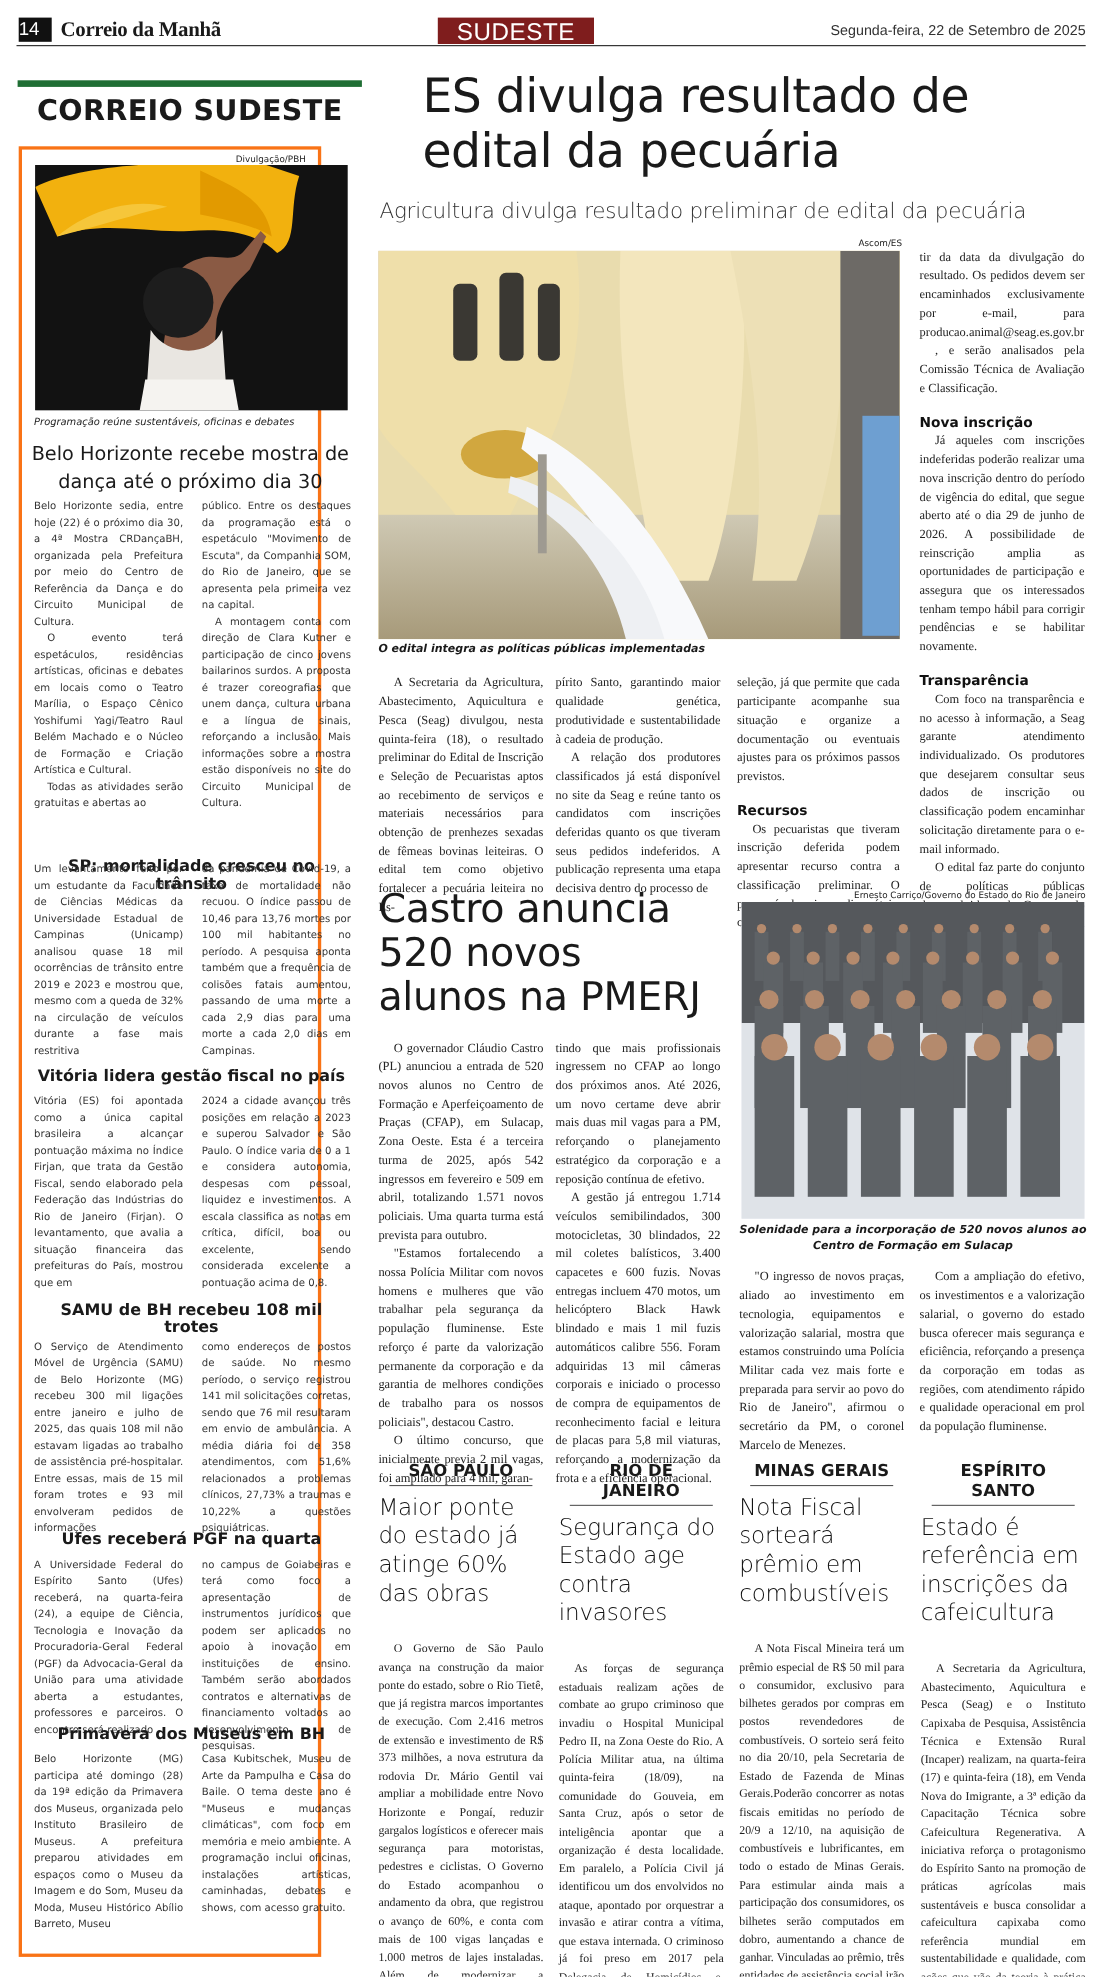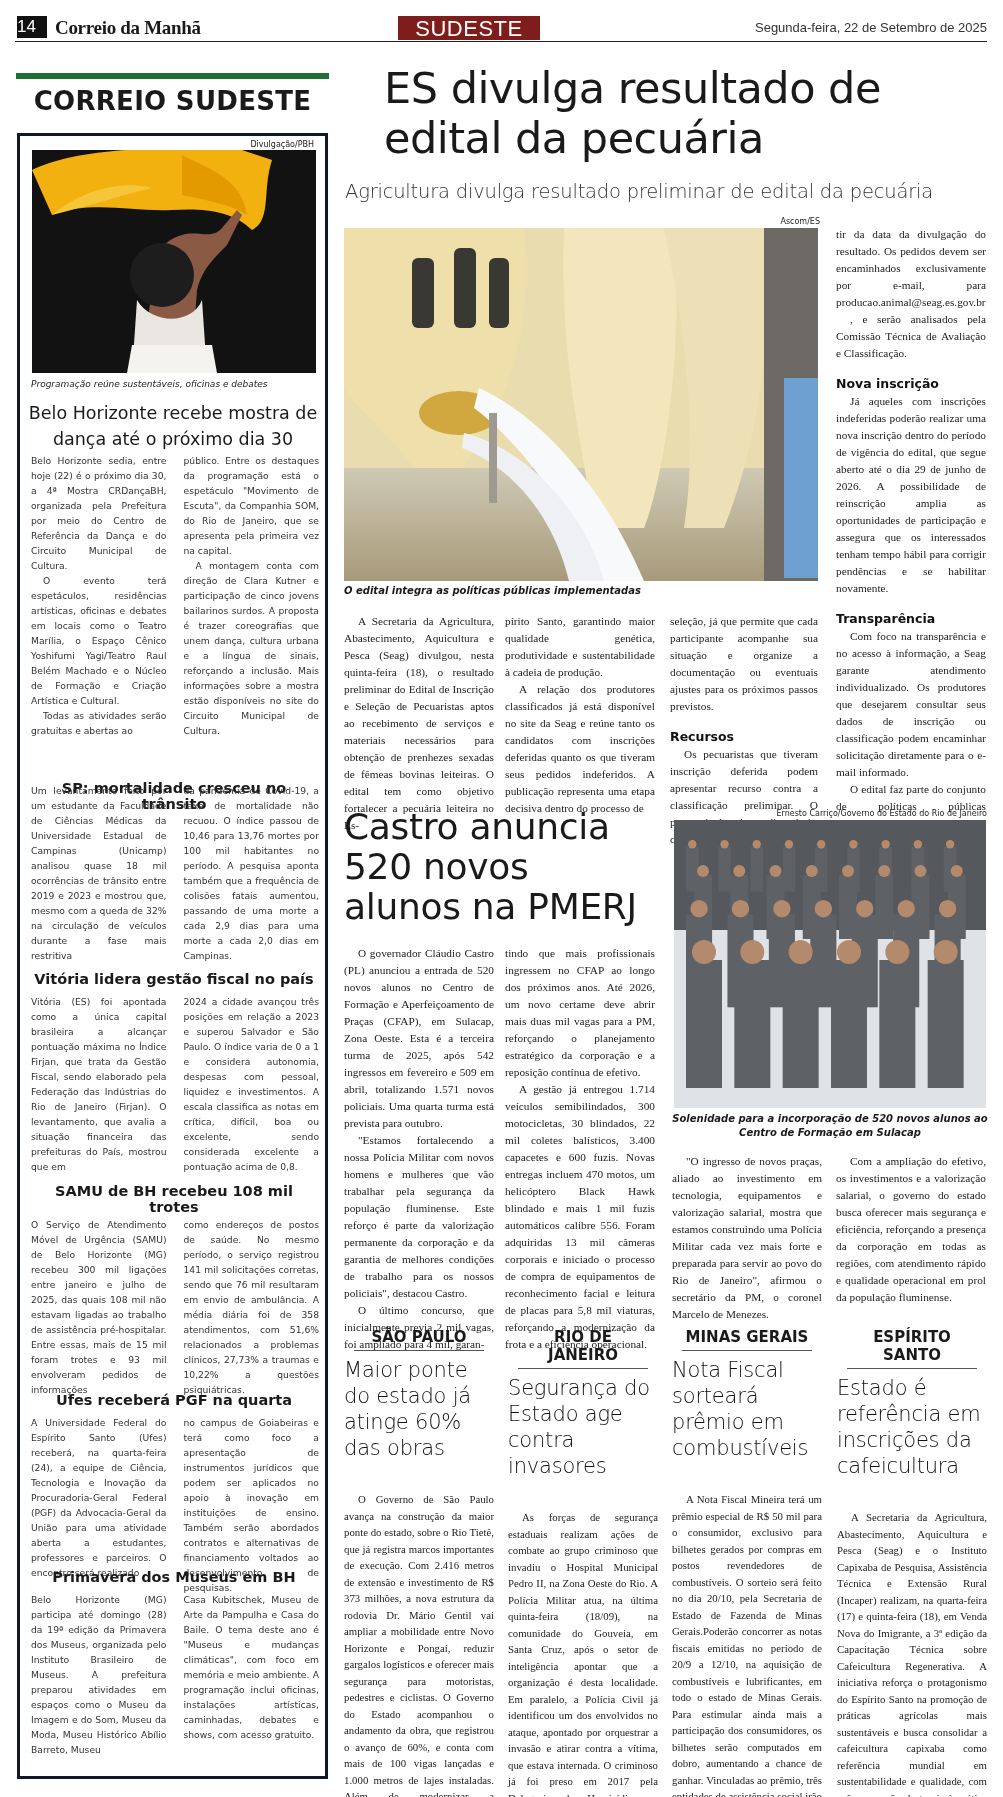--- a/index.html
+++ b/index.html
@@ -6,21 +6,21 @@
   body { width: 1003px; height: 1797px; background: #fff; font-family: "DejaVu Sans", sans-serif; color: #1a1a1a; position: relative; overflow: hidden; }
   .header { position: absolute; left: 15px; top: 14px; width: 972px; height: 28px; border-bottom: 1.5px solid #222; }
   .page-num { position: absolute; left: 2px; top: 2px; width: 30px; height: 22px; background: #111; color: #fff; font: 17px "Liberation Sans", sans-serif; text-align: left; line-height: 22px; }
   .masthead { position: absolute; left: 40px; top: 3px; font: bold 19px "Liberation Serif", serif; letter-spacing: -0.3px; }
   .section-tag { position: absolute; left: 383px; top: 2px; width: 142px; height: 24px; background: #7f1d1d; color: #fff; font: 22px "Liberation Sans", sans-serif; text-align: center; line-height: 25px; letter-spacing: 0.5px; }
   .dateline { position: absolute; right: 0; top: 6px; font: 13px "Liberation Sans", sans-serif; color: #333; }
 
   
   .sidebar-bar { position: absolute; left: 16px; top: 73px; width: 313px; height: 6px; background: #1f6e34; }
   .sidebar-title { position: absolute; left: 16px; top: 86px; width: 313px; text-align: center; font: bold 26px "DejaVu Sans", sans-serif; letter-spacing: 0.3px; }
-  .sidebar-box { position: absolute; left: 17px; top: 133px; width: 311px; height: 1646px; border: 3px solid #0f172a; padding-left: 26px; }
+  .sidebar-box { position: absolute; left: 17px; top: 133px; width: 275px; height: 1646px; border: 3px solid #f97316; padding-left: 26px; }
   .credit { font: 8px "DejaVu Sans", sans-serif; text-align: right; color: #222; }
   .sb-credit { position: absolute; right: 11px; top: 4px; }
   .photo-dance { position: absolute; left: 12px; top: 14px; width: 284px; height: 223px; background: #0f0f0f; overflow: hidden; }
   .caption { font: italic 9px "DejaVu Sans", sans-serif; color: #222; }
   .sb-caption { position: absolute; left: 11px; top: 243px; }
   .sb-lead { position: absolute; left: 8px; top: 264px; width: 290px; text-align: center; font: 17.5px "DejaVu Sans", sans-serif; line-height: 26px; }
   .sb-cols { position: absolute; left: 11px; width: 288px; display: grid; grid-template-columns: 1fr 1fr; column-gap: 17px; font: 9.2px "DejaVu Sans", sans-serif; line-height: 15px; color: #333; text-align: justify; }
   .sb-cols p { text-indent: 12px; }
   .sb-cols p.noind { text-indent: 0; }
   .sb-head { position: absolute; left: 8px; width: 292px; text-align: center; font: 14.5px "DejaVu Sans", sans-serif; font-weight: 600; }

